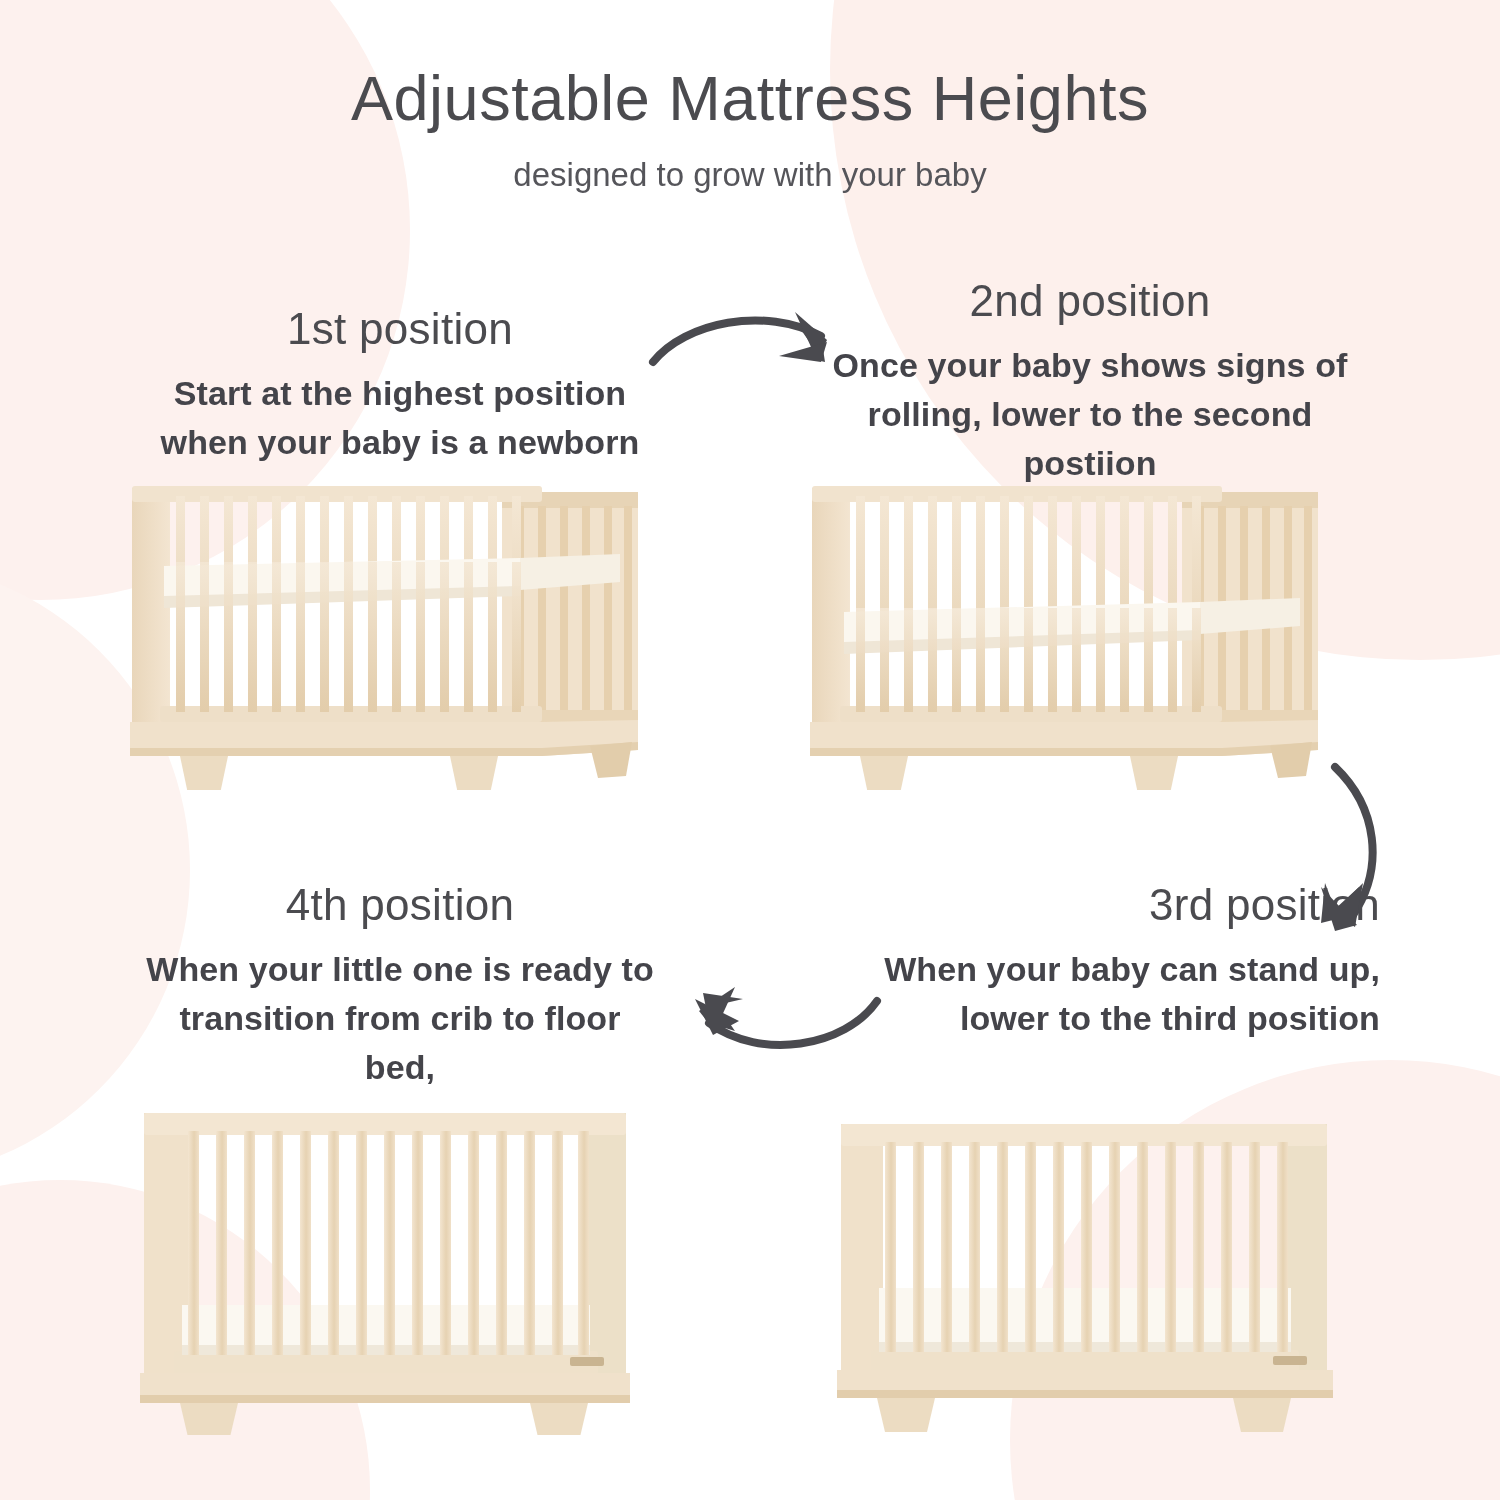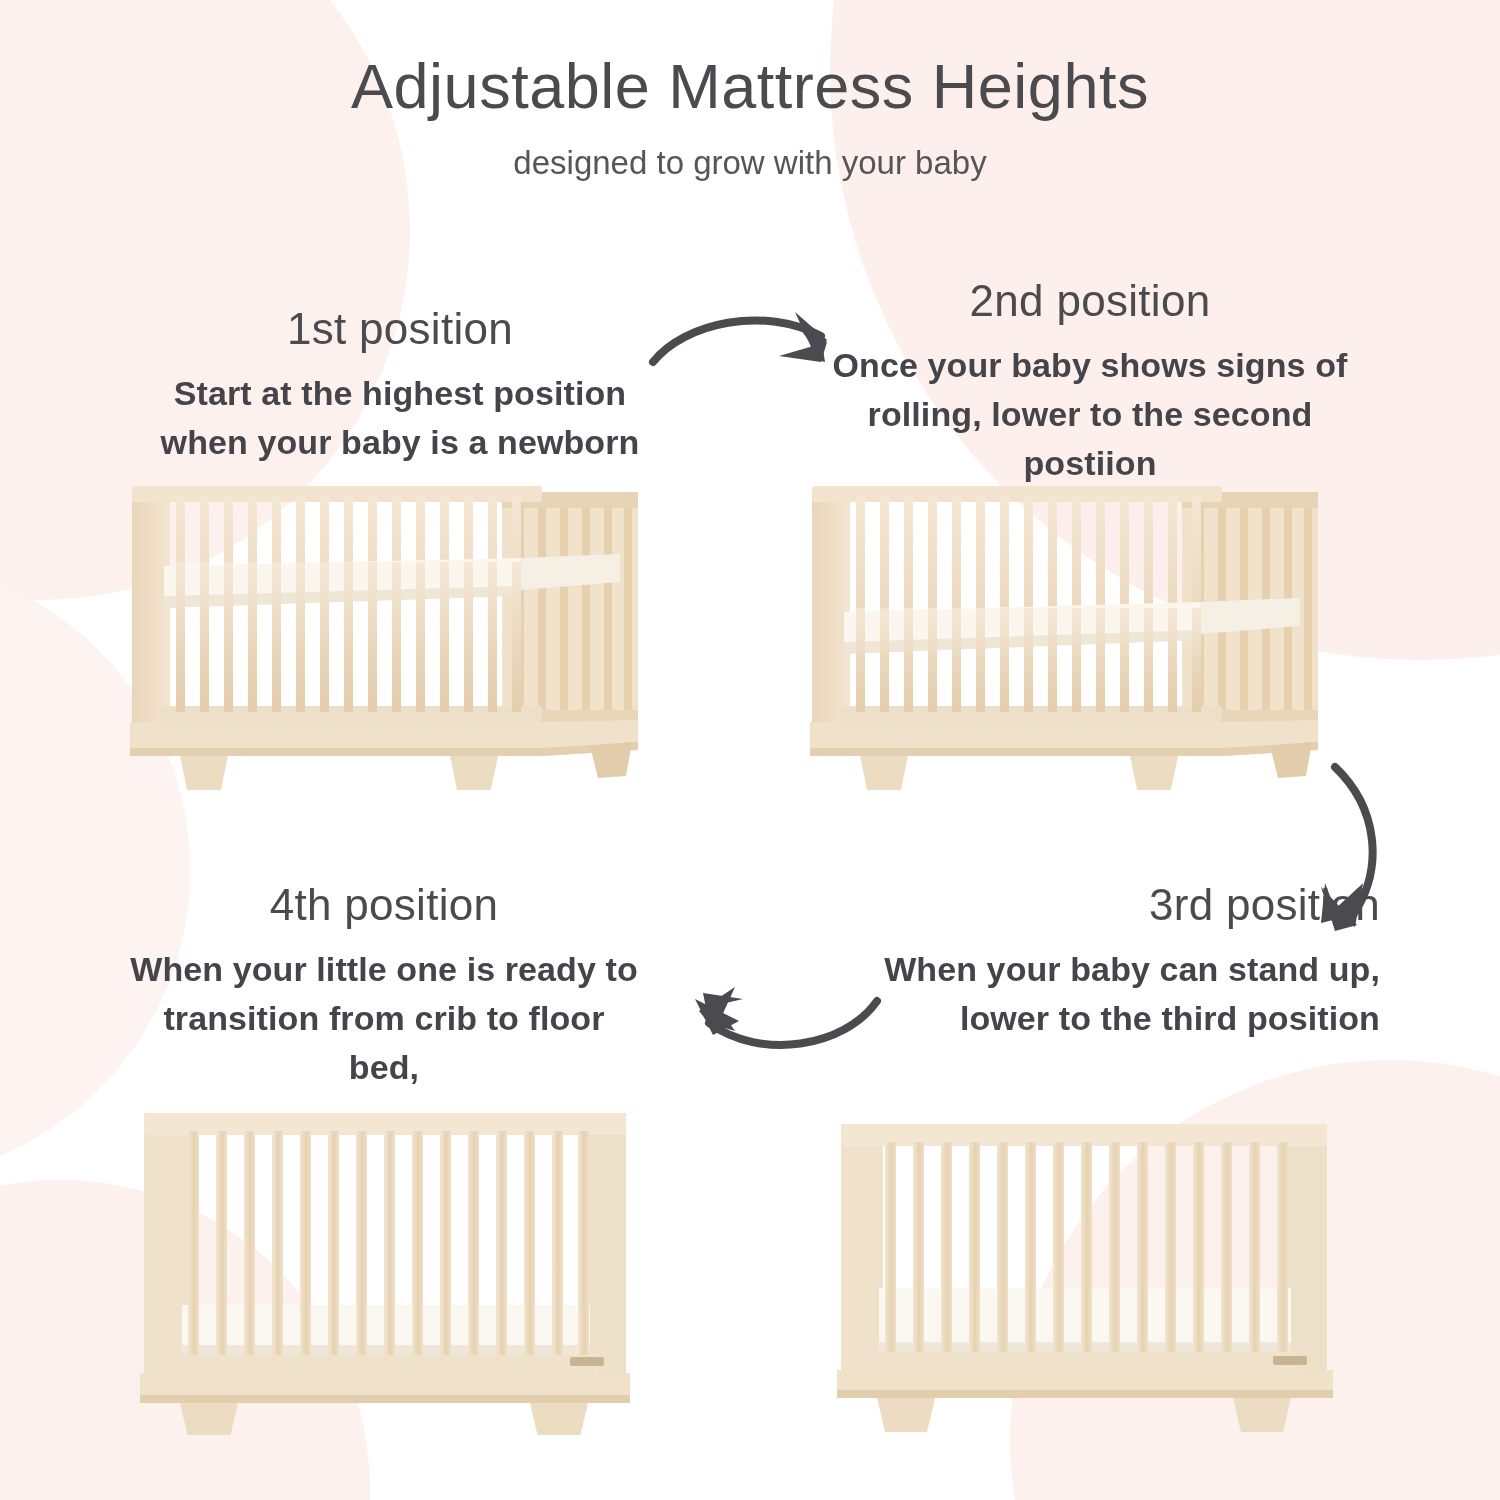--- a/index.html
+++ b/index.html
@@ -34,21 +34,21 @@
     left: 0; top: 48px;
     width: 1500px;
     text-align: center;
     z-index: 5;
   }
   #page-title {
     font-size: 63px;
     font-weight: 400;
     color: #4b4b4f;
     letter-spacing: 0.5px;
-    margin: 4px;
+    margin: 16px;
     line-height: 1.1;
   }
   #page-subtitle {
     font-size: 33px;
     font-weight: 400;
     color: #55555a;
     margin: 22px 0 0 0;
     line-height: 1.2;
   }
 
@@ -65,21 +65,21 @@
   .step-desc {
     font-size: 34px;
     font-weight: 600;
     color: #44444a;
     margin: 14px 0 0 0;
     line-height: 1.45;
     letter-spacing: 0.1px;
   }
   #step1-text { left: 140px;  top: 276px; width: 520px; margin-top: 28px; }
   #step2-text { left: 820px;  top: 276px; width: 540px; }
-  #step4-text { left: 124px;  top: 880px; width: 520px; text-align: center; }
+  #step4-text { left: 140px;  top: 880px; width: 520px; text-align: center; }
   #step3-text { left: 840px;  top: 880px; width: 540px; text-align: right; }
 
   
   .arrow-svg { position: absolute; z-index: 6; pointer-events: none; }
   #arrow-1-2 { left: 645px;  top: 300px; }
   #arrow-2-3 { left: 1285px; top: 755px; }
   #arrow-3-4 { left: 665px;  top: 965px; }
 
   
   .crib-wrap { position: absolute; z-index: 4; }

